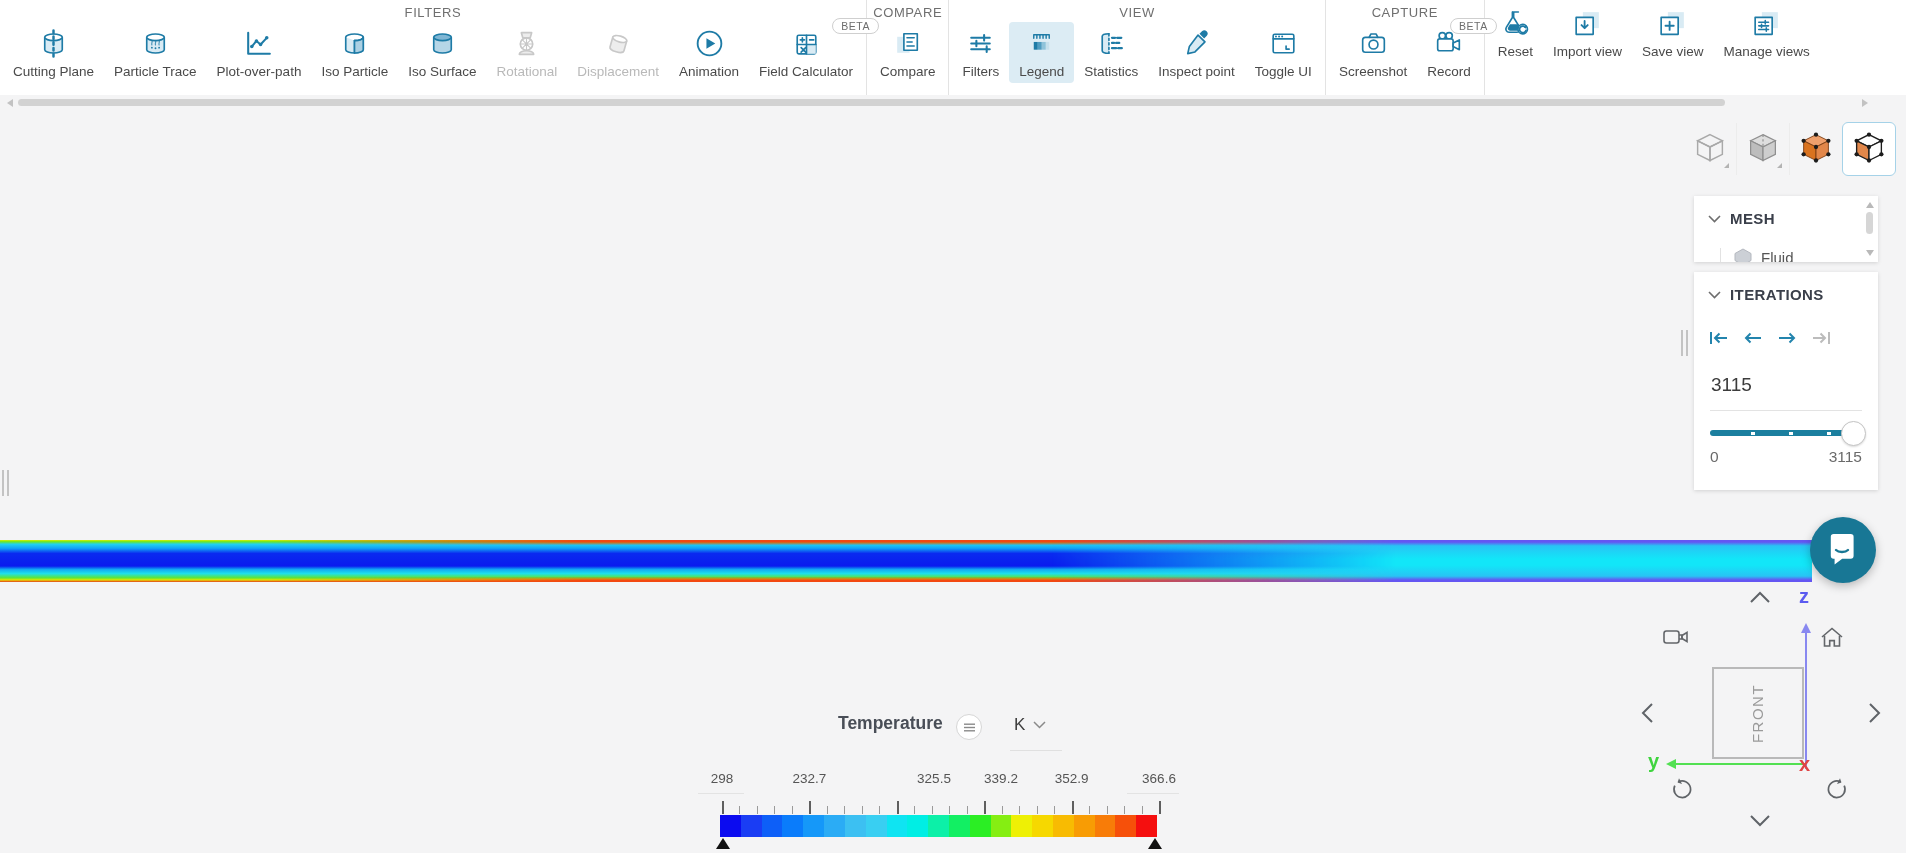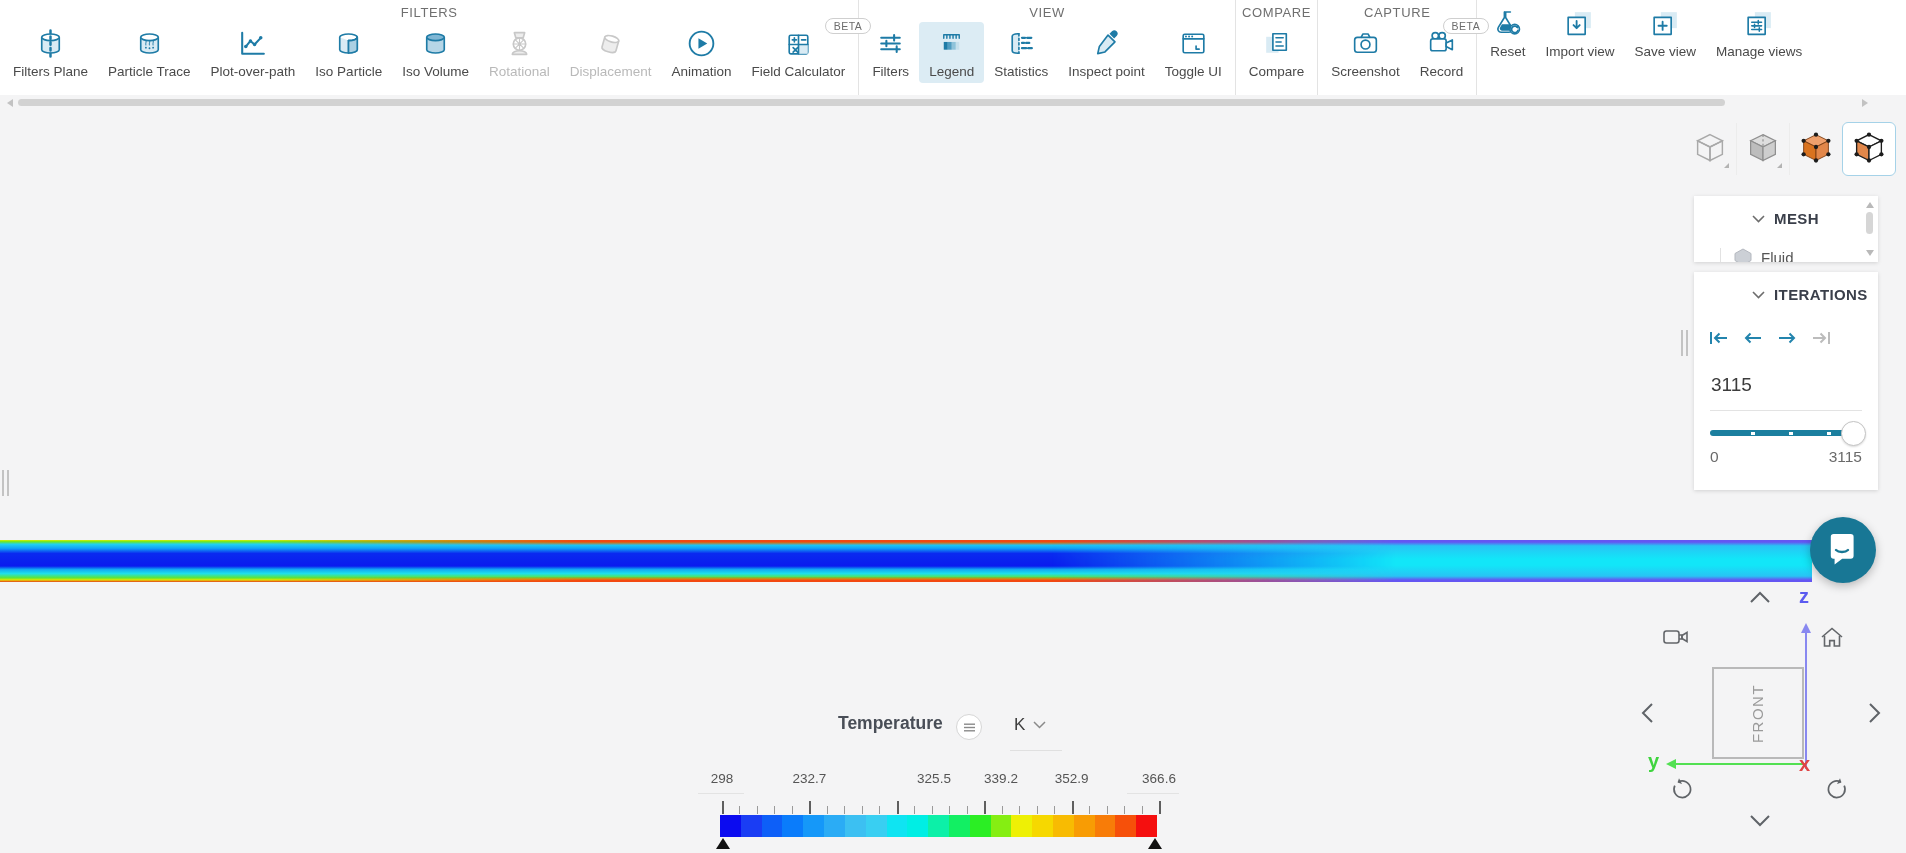--- a/index.html
+++ b/index.html
@@ -35,21 +35,21 @@
   .vm-btn{width:52px;height:52px;display:flex;align-items:center;justify-content:center;
     position:relative;cursor:pointer;}
   .vm-btn.sep{border-left:1px solid #ececec;}
   .vm-btn.active{border:1.5px solid #a5d2e8;border-radius:6px;background:#fff;}
   .vm-corner{position:absolute;right:7px;bottom:7px;width:0;height:0;
     border-left:5px solid transparent;border-bottom:5px solid #b3b3b3;}
 
   
   .panel{position:absolute;left:1694px;width:184px;background:#fff;
     box-shadow:0 1px 4px rgba(0,0,0,.14);overflow:hidden;}
-  .panel-header{display:flex;align-items:center;gap:9px;padding:14px 0 0 14px;cursor:pointer;margin-left:44px;}
+  .panel-header{display:flex;align-items:center;gap:9px;padding:14px 0 0 14px;cursor:pointer;}
   .panel-title{font-size:15px;font-weight:700;color:#3a3f4a;letter-spacing:.4px;}
   .mesh-panel{top:101px;height:66px;}
   .mesh-item{position:absolute;left:26px;top:52px;display:flex;align-items:center;gap:8px;
     border-left:1px solid #e2e2e2;padding-left:12px;cursor:pointer;}
   .mesh-item-label{font-size:15px;color:#555;}
   .vscroll{position:absolute;right:3px;top:6px;bottom:6px;width:10px;}
   .vscroll .tri-up{position:absolute;top:0;left:1px;width:0;height:0;
     border-left:4px solid transparent;border-right:4px solid transparent;border-bottom:6px solid #b9b9b9;}
   .vscroll .tri-dn{position:absolute;bottom:0;left:1px;width:0;height:0;
     border-left:4px solid transparent;border-right:4px solid transparent;border-top:6px solid #b9b9b9;}
@@ -129,21 +129,21 @@
         <div class="tb-header">FILTERS</div>
         <div class="tb-items">
           <div class="tb-item">
             <span class="tb-icon">
               <svg width="33" height="33" viewBox="0 0 32 32" fill="none" stroke="#1e7ba6" stroke-width="1.6" stroke-linecap="round" stroke-linejoin="round">
                 <path d="M7.5 10v12c0 1.8 3.8 3.2 8.5 3.2s8.5-1.4 8.5-3.2V10" fill="#d9ebf4"></path>
                 <ellipse cx="16" cy="10" rx="8.5" ry="3.2" fill="#fff"></ellipse>
                 <line x1="16" y1="3.5" x2="16" y2="29" stroke-width="2.4" stroke-dasharray="2.6 3"></line>
               </svg>
             </span>
-            <span class="tb-label">Filters Plane</span>
+            <span class="tb-label">Cutting Plane</span>
           </div>
           <div class="tb-item">
             <span class="tb-icon">
               <svg width="33" height="33" viewBox="0 0 32 32" fill="none" stroke="#1e7ba6" stroke-width="1.6" stroke-linecap="round" stroke-linejoin="round">
                 <path d="M7.5 10v12c0 1.8 3.8 3.2 8.5 3.2s8.5-1.4 8.5-3.2V10" fill="#d9ebf4"></path>
                 <ellipse cx="16" cy="10" rx="8.5" ry="3.2" fill="#fff"></ellipse>
                 <g stroke-width="1.1" opacity=".8">
                   <path d="M12.5 13c1 1.6-.8 2.6 0 4.4m3.5-4.4c1 1.6-.8 2.6 0 4.4m3.5-4.4c1 1.6-.8 2.6 0 4.4"></path>
                 </g>
                 <g fill="#1e7ba6" stroke="none">
@@ -181,21 +181,21 @@
             </span>
             <span class="tb-label">Iso Particle</span>
           </div>
           <div class="tb-item">
             <span class="tb-icon">
               <svg width="33" height="33" viewBox="0 0 32 32" fill="none" stroke="#1e7ba6" stroke-width="1.6" stroke-linecap="round" stroke-linejoin="round">
                 <path d="M7.5 10v12c0 1.8 3.8 3.2 8.5 3.2s8.5-1.4 8.5-3.2V10" fill="#b6d6e7"></path>
                 <ellipse cx="16" cy="10" rx="8.5" ry="3.2" fill="#7fb6d4"></ellipse>
               </svg>
             </span>
-            <span class="tb-label">Iso Volume</span>
+            <span class="tb-label">Iso Surface</span>
           </div>
           <div class="tb-item disabled">
             <span class="tb-icon">
               <svg width="33" height="33" viewBox="0 0 32 32" fill="none" stroke="#c8c8c8" stroke-width="1.6" stroke-linecap="round" stroke-linejoin="round">
                 <path d="M11 5.5h10l-1.4 5h-7.2z" fill="#ededed"></path>
                 <circle cx="16" cy="16.5" r="6" fill="#fff"></circle>
                 <path d="M16 10.5v12M10 16.5h12M12 12.5l8 8M20 12.5l-8 8" stroke-width="1.1"></path>
                 <path d="M9 26.5c0-2 3.1-3.5 7-3.5s7 1.5 7 3.5z" fill="#ededed"></path>
               </svg>
             </span>
@@ -225,20 +225,37 @@
             <span class="tb-icon">
               <svg width="33" height="33" viewBox="0 0 32 32" fill="none" stroke="#1e7ba6" stroke-width="1.6" stroke-linecap="round" stroke-linejoin="round">
                 <rect x="7" y="8" width="18" height="18" rx="1.5" fill="#fff"></rect>
                 <rect x="16" y="17" width="9" height="9" fill="#d9ebf4" stroke="none"></rect>
                 <path d="M16 8v18M7 17h18"></path>
                 <path d="M10 12.5h4M12 10.5v4M19 12.5h4M10.8 20l4.4 4.4M15.2 20l-4.4 4.4"></path>
               </svg>
             </span>
             <span class="tb-label">Field Calculator</span>
             <span class="beta">BETA</span>
+          </div>
+        </div>
+      </div>
+      <div class="tb-group divided">
+        <div class="tb-header">COMPARE</div>
+        <div class="tb-items">
+          <div class="tb-item">
+            <span class="tb-icon">
+              <svg width="33" height="33" viewBox="0 0 32 32" fill="none" stroke="#1e7ba6" stroke-width="1.6" stroke-linecap="round" stroke-linejoin="round">
+                <rect x="6" y="9.5" width="12" height="15.5" fill="#d9ebf4" stroke="none"></rect>
+                <rect x="12.5" y="6.5" width="13" height="16" fill="#fff"></rect>
+                <g stroke-width="1.5">
+                  <path d="M15.5 10.5h7M15.5 14.5h5M15.5 18.5h7"></path>
+                </g>
+              </svg>
+            </span>
+            <span class="tb-label">Compare</span>
           </div>
         </div>
       </div>
       <div class="tb-group divided">
         <div class="tb-header">VIEW</div>
         <div class="tb-items">
           <div class="tb-item">
             <span class="tb-icon">
               <svg width="33" height="33" viewBox="0 0 32 32" fill="none" stroke="#1e7ba6" stroke-width="1.6" stroke-linecap="round" stroke-linejoin="round">
                 <g stroke-width="2">
@@ -293,37 +310,20 @@
                 <path d="M6 11.5h20"></path>
                 <g fill="#1e7ba6" stroke="none">
                   <circle cx="8.7" cy="9.2" r=".95"></circle>
                   <circle cx="11.7" cy="9.2" r=".95"></circle>
                   <circle cx="14.7" cy="9.2" r=".95"></circle>
                 </g>
                 <path d="M21.5 21.5h-3v-3"></path>
               </svg>
             </span>
             <span class="tb-label">Toggle UI</span>
-          </div>
-        </div>
-      </div>
-      <div class="tb-group divided">
-        <div class="tb-header">COMPARE</div>
-        <div class="tb-items">
-          <div class="tb-item">
-            <span class="tb-icon">
-              <svg width="33" height="33" viewBox="0 0 32 32" fill="none" stroke="#1e7ba6" stroke-width="1.6" stroke-linecap="round" stroke-linejoin="round">
-                <rect x="6" y="9.5" width="12" height="15.5" fill="#d9ebf4" stroke="none"></rect>
-                <rect x="12.5" y="6.5" width="13" height="16" fill="#fff"></rect>
-                <g stroke-width="1.5">
-                  <path d="M15.5 10.5h7M15.5 14.5h5M15.5 18.5h7"></path>
-                </g>
-              </svg>
-            </span>
-            <span class="tb-label">Compare</span>
           </div>
         </div>
       </div>
       <div class="tb-group divided">
         <div class="tb-header">CAPTURE</div>
         <div class="tb-items">
           <div class="tb-item">
             <span class="tb-icon">
               <svg width="33" height="33" viewBox="0 0 32 32" fill="none" stroke="#1e7ba6" stroke-width="1.6" stroke-linecap="round" stroke-linejoin="round">
                 <rect x="5.5" y="10" width="21" height="14.5" rx="2.6" fill="#fff"></rect>

